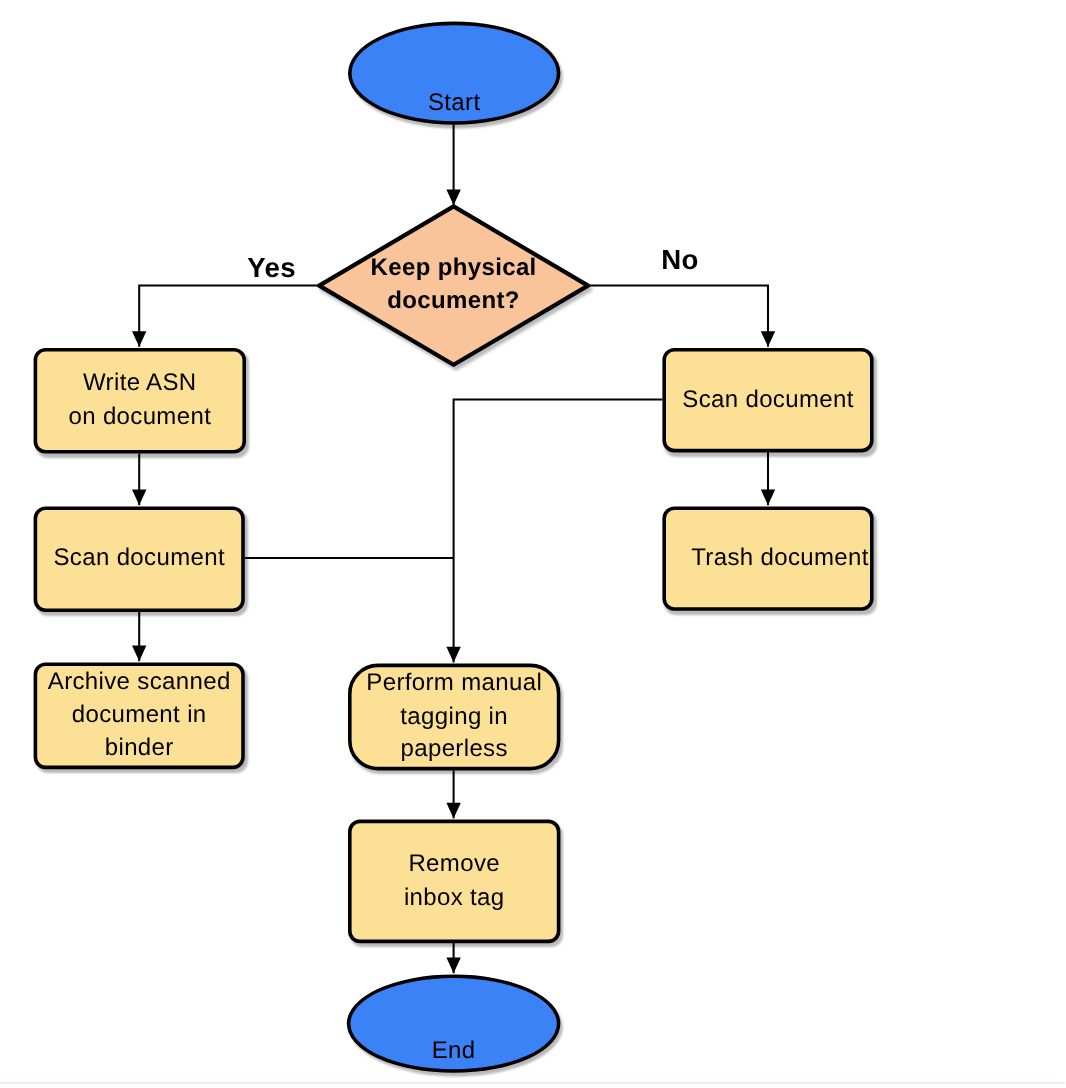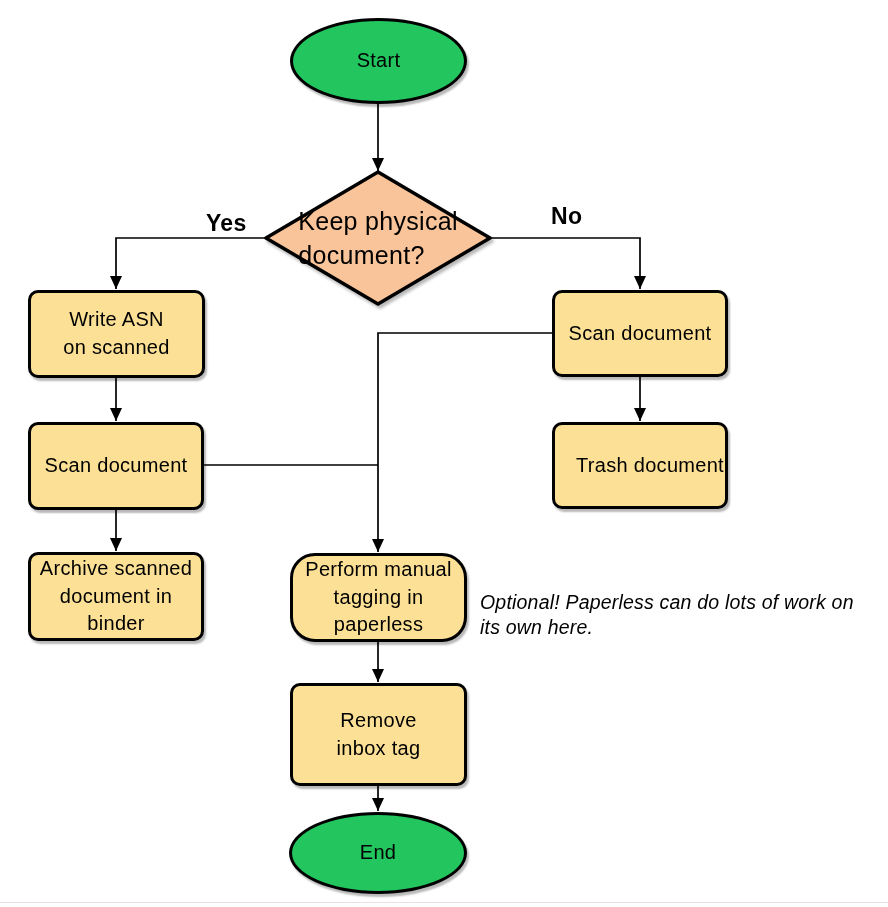--- a/index.html
+++ b/index.html
@@ -15,25 +15,25 @@
   }
   .node {
     position:absolute; box-sizing:border-box;
     display:flex; align-items:center; justify-content:center; text-align:center;
     border:3px solid #000; background:#fce096;
     font-size:20px; line-height:1.38; letter-spacing:0.3px;
     box-shadow:2px 3px 2px rgba(0,0,0,0.28);
   }
   .node span { white-space:pre-line; }
   .rect    { border-radius:10px; }
-  .ellipse { border-radius:50%; background:#22c55e; }
+  .ellipse { border-radius:50%; background:#3b82f6;align-items:flex-end; }
   .diamond-label {
     position:absolute; box-sizing:border-box;
-    display:flex; align-items:center; justify-content:center; text-align:left;
-    font-size:25px; line-height:1.38; letter-spacing:0.3px;
+    display:flex; align-items:center; justify-content:center; text-align:center;
+    font-size:20px; line-height:1.38; letter-spacing:0.3px;font-weight:bold;
   }
   .diamond-label span { white-space:pre-line; }
   .edge-label {
     position:absolute; font-size:23px; letter-spacing:0.3px; font-weight:bold;
   }
   .note {
     position:absolute; font-style:italic; font-size:19.5px; line-height:1.27;
     white-space:pre-line; letter-spacing:0.2px;
   }
   .bottom-rule { position:absolute; left:0; top:902px; width:888px; height:1px; background:#e9e0e0; }
@@ -71,21 +71,21 @@
   <div class="diamond-label" style="left:266px; top:172px; width:224px; height:132px;">
     <span>Keep physical
 document?</span>
   </div>
 
   <div class="edge-label" style="left:206px; top:210px; width:44px;">Yes</div>
   <div class="edge-label" style="left:503px; top:203px; width:38px;margin-left:48px;">No</div>
 
   <div class="node rect" style="left:28px; top:290px; width:177px; height:88px;">
     <span>Write ASN
-on scanned</span>
+on document</span>
   </div>
 
   <div class="node rect" style="left:28px; top:422px; width:176px; height:88px;">
     <span>Scan document</span>
   </div>
 
   <div class="node rect" style="left:28px; top:552px; width:176px; height:89px;">
     <span>Archive scanned
 document in
 binder</span>
@@ -98,22 +98,20 @@
   <div class="node rect" style="left:552px; top:422px; width:176px; height:87px;padding-left:20px;">
     <span>Trash document</span>
   </div>
 
   <div class="node rect" style="left:290px; top:553px; width:177px; height:89px;border-radius:25px;">
     <span>Perform manual
 tagging in
 paperless</span>
   </div>
 
-  <div class="note" style="left:480px; top:590px; width:402px;">Optional! Paperless can do lots of work on
-its own here.</div>
 
   <div class="node rect" style="left:290px; top:683px; width:177px; height:103px;">
     <span>Remove
 inbox tag</span>
   </div>
 
   <div class="node ellipse" style="left:289px; top:812px; width:178px; height:82px;">
     <span>End</span>
   </div>
 

